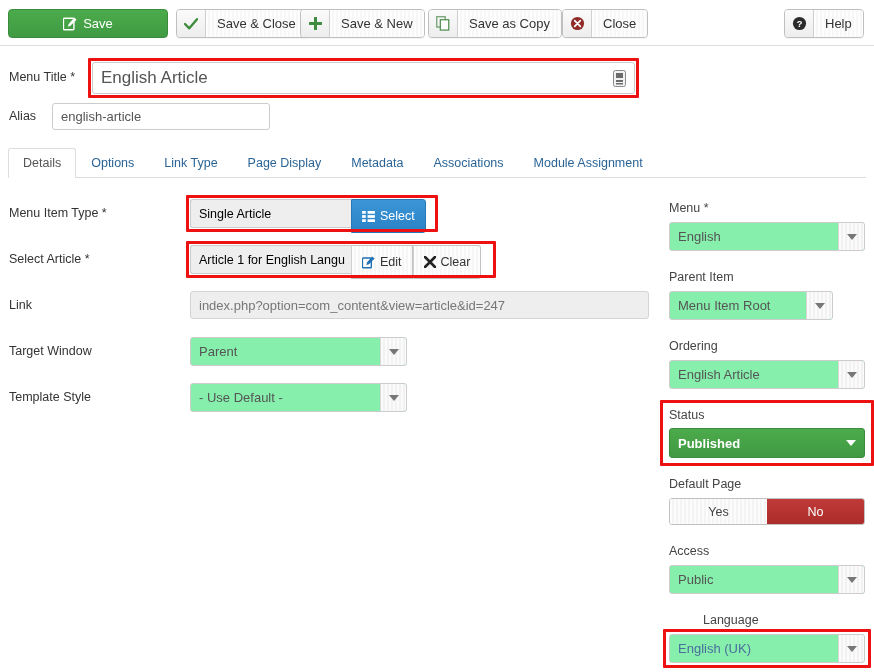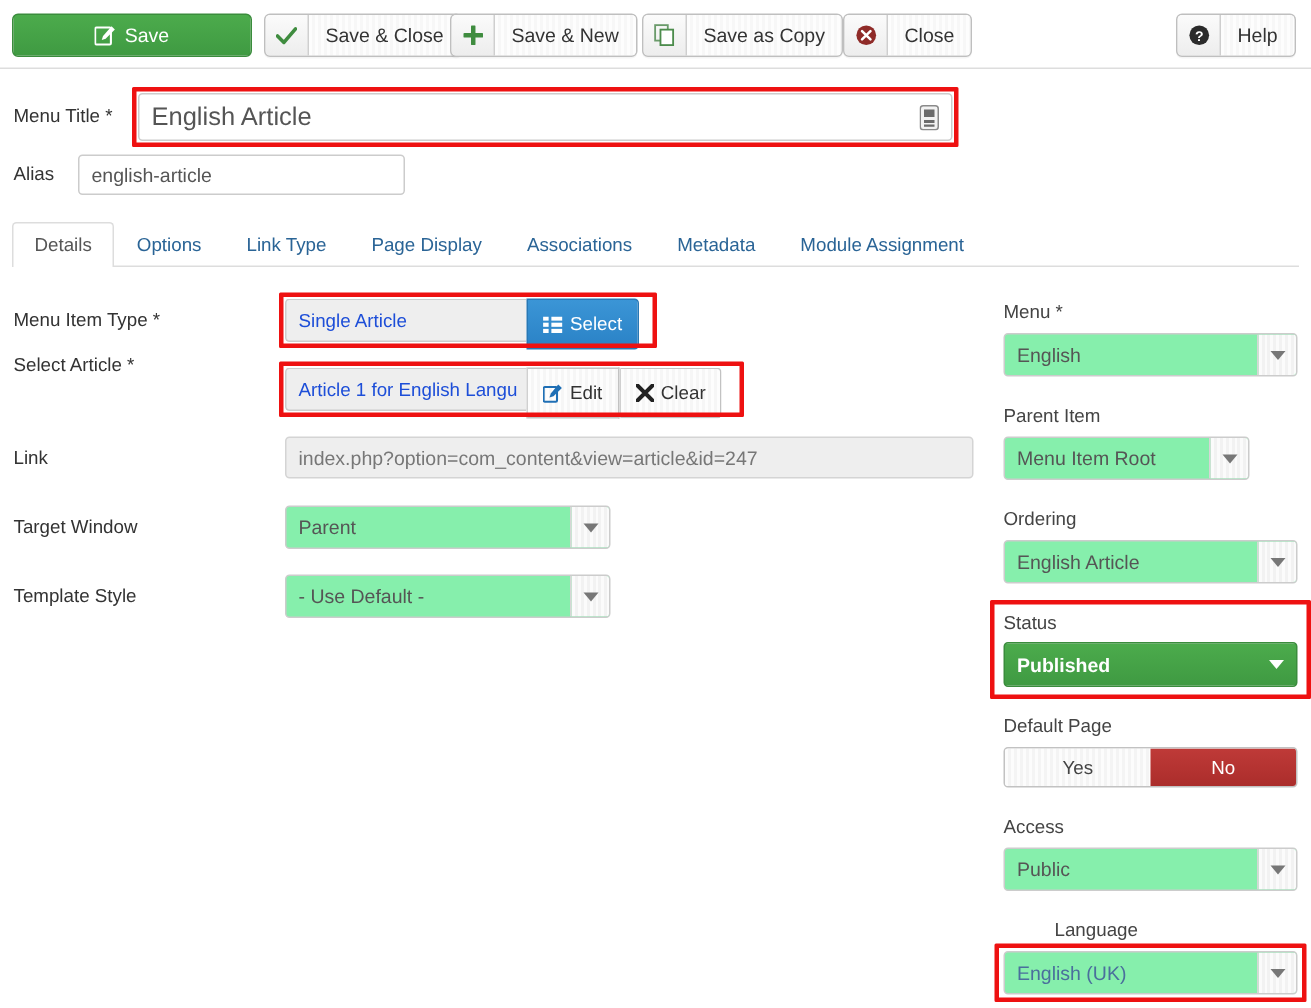--- a/index.html
+++ b/index.html
@@ -170,21 +170,21 @@
     background: linear-gradient(#bf3a38,#ab2d2b);
     color: #ffffff;
   }
 
   
   .fieldbtns { position: absolute; display: flex; height: 29px; }
   .fieldbtns .txt {
     border: 1px solid #cccccc;
     border-right: none;
     background: #eeeeee;
-    color: #1d4ed8;
+    color: #000000;
     font-size: 12.5px;
     display: flex; align-items: center;
     padding: 0 8px;
     border-radius: 3px 0 0 3px;
     overflow: hidden; white-space: nowrap;
   }
   .fieldbtns .act {
     border: 1px solid #c2c2c2;
     border-left: 1px solid #d0d0d0;
     display: flex; align-items: center; gap: 5px;
@@ -291,22 +291,22 @@
   <div class="label" style="left:9px; top:109px;">Alias</div>
   <div class="input" style="left:52px; top:103px; width:218px; height:27px;">
     <span>english-article</span>
   </div>
 
   <div class="tabs">
     <div class="tab active">Details</div>
     <div class="tab">Options</div>
     <div class="tab">Link Type</div>
     <div class="tab">Page Display</div>
+    <div class="tab">Metadata</div>
     <div class="tab">Associations</div>
-    <div class="tab">Metadata</div>
     <div class="tab">Module Assignment</div>
   </div>
 
   <div class="label" style="left:9px; top:206px;">Menu Item Type *</div>
   <div class="fieldbtns" style="left:190px; top:199px;">
     <div class="txt" style="width:161px;">Single Article</div>
     <div class="act blue last">
       <span class="ic">
         <svg width="13" height="11" viewBox="0 0 14 12">
           <rect x="0" y="0" width="4" height="3" fill="#ffffff"></rect>
@@ -315,21 +315,21 @@
           <rect x="6" y="4.5" width="8" height="3" fill="#ffffff"></rect>
           <rect x="0" y="9" width="4" height="3" fill="#ffffff"></rect>
           <rect x="6" y="9" width="8" height="3" fill="#ffffff"></rect>
         </svg>
       </span>
       <span>Select</span>
     </div>
   </div>
   <div class="hl" style="left:186px; top:195px; width:252px; height:37px;"></div>
 
-  <div class="label" style="left:9px; top:236px;">Select Article *</div>
+  <div class="label" style="left:9px; top:252px;">Select Article *</div>
   <div class="fieldbtns" style="left:190px; top:245px;">
     <div class="txt" style="width:161px;">Article 1 for English Langu</div>
     <div class="act">
       <span class="ic">
         <svg width="13" height="13" viewBox="0 0 16 16">
           <rect x="0.5" y="2.5" width="11" height="12" rx="1" fill="none" stroke="#1f6fb5" stroke-width="1.7"></rect>
           <path d="M12.5 0.5 L15.5 3.2 L8.6 10 L5.3 11 L6.4 7.7 Z" fill="#1f6fb5"></path>
         </svg>
       </span>
       <span>Edit</span>

